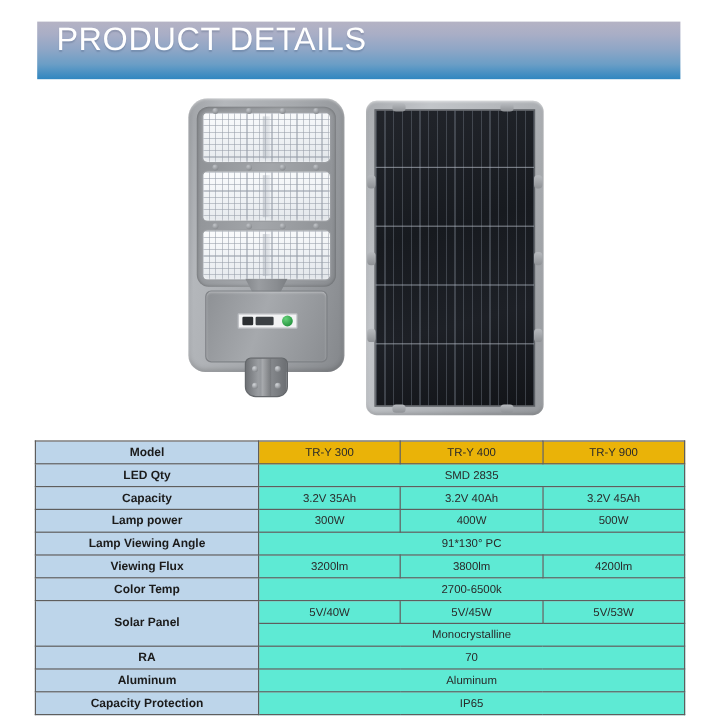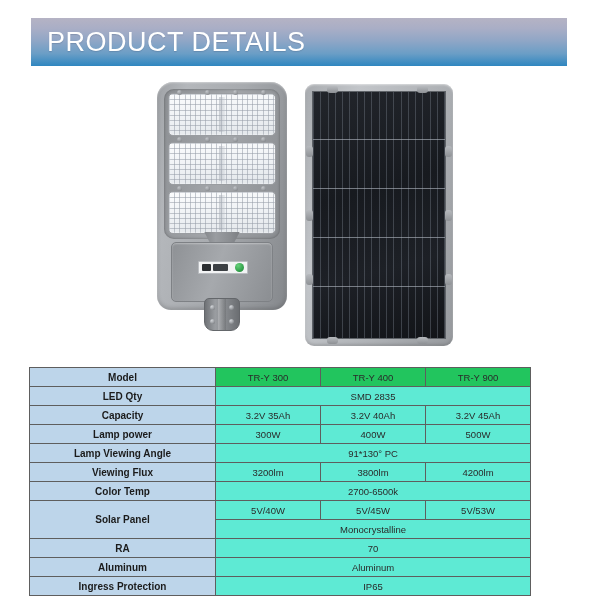--- a/index.html
+++ b/index.html
@@ -10,21 +10,21 @@
     overflow: hidden;
   }
   .page { position: relative; width: 600px; height: 600px; background:#fff; }
 
   
   .banner {
     position: absolute;
     left: 31px; top: 18px;
     width: 536px; height: 48px;
     background: linear-gradient(to bottom, #b5b3c4 0%, #a9aec6 22%, #8fa6c6 48%, #6b9ec6 74%, #2f86c0 100%);
-    display: flex; align-items: center;
+    display: flex; align-items: flex-start;
   }
   .banner-title {
     color: #ffffff;
     font-size: 27px;
     letter-spacing: 0.5px;
     padding-left: 16px;
     white-space: nowrap;
     font-weight: 400;
     text-shadow: 0 1px 1px rgba(60,80,110,.25);
   }
@@ -164,41 +164,41 @@
   .solar-tab {
     position: absolute; width: 11px; height: 7px;
     border-radius: 3px;
     background: linear-gradient(to bottom, #b7babe, #8e9195);
   }
 
   
   .spec-table {
     position: absolute;
     left: 29px; top: 367px;
-    width: 502px;
+    width: 542px;
     border-collapse: collapse;
     table-layout: fixed;
     font-size: 9.5px;
   }
   .spec-table td {
     border: 1px solid #5e5e5e;
     height: 19px;
     text-align: center;
     vertical-align: middle;
     color: #2a2a2a;
     padding: 0 2px;
   }
   .spec-table td.label {
     background: #bdd5ea;
     font-weight: bold;
     font-size: 10px;
     color: #1b1b1b;
     width: 186px;
   }
-  .spec-table tr.head td.val { background: #22c55e; }
+  .spec-table tr.head td.val { background: #eab308; }
   .spec-table td.val { background: #5eead4; }
 </style>
 </head>
 <body>
 
 <div class="page">
 
   <div class="banner">
     <div class="banner-title">PRODUCT DETAILS</div>
   </div>
@@ -313,19 +313,19 @@
         </tr>
         <tr>
           <td class="label">RA</td>
           <td class="val" colspan="3">70</td>
         </tr>
         <tr>
           <td class="label">Aluminum</td>
           <td class="val" colspan="3">Aluminum</td>
         </tr>
         <tr>
-          <td class="label">Ingress Protection</td>
+          <td class="label">Capacity Protection</td>
           <td class="val" colspan="3">IP65</td>
         </tr>
       </tbody>
   </table>
 
 </div>
 
 </body></html>

